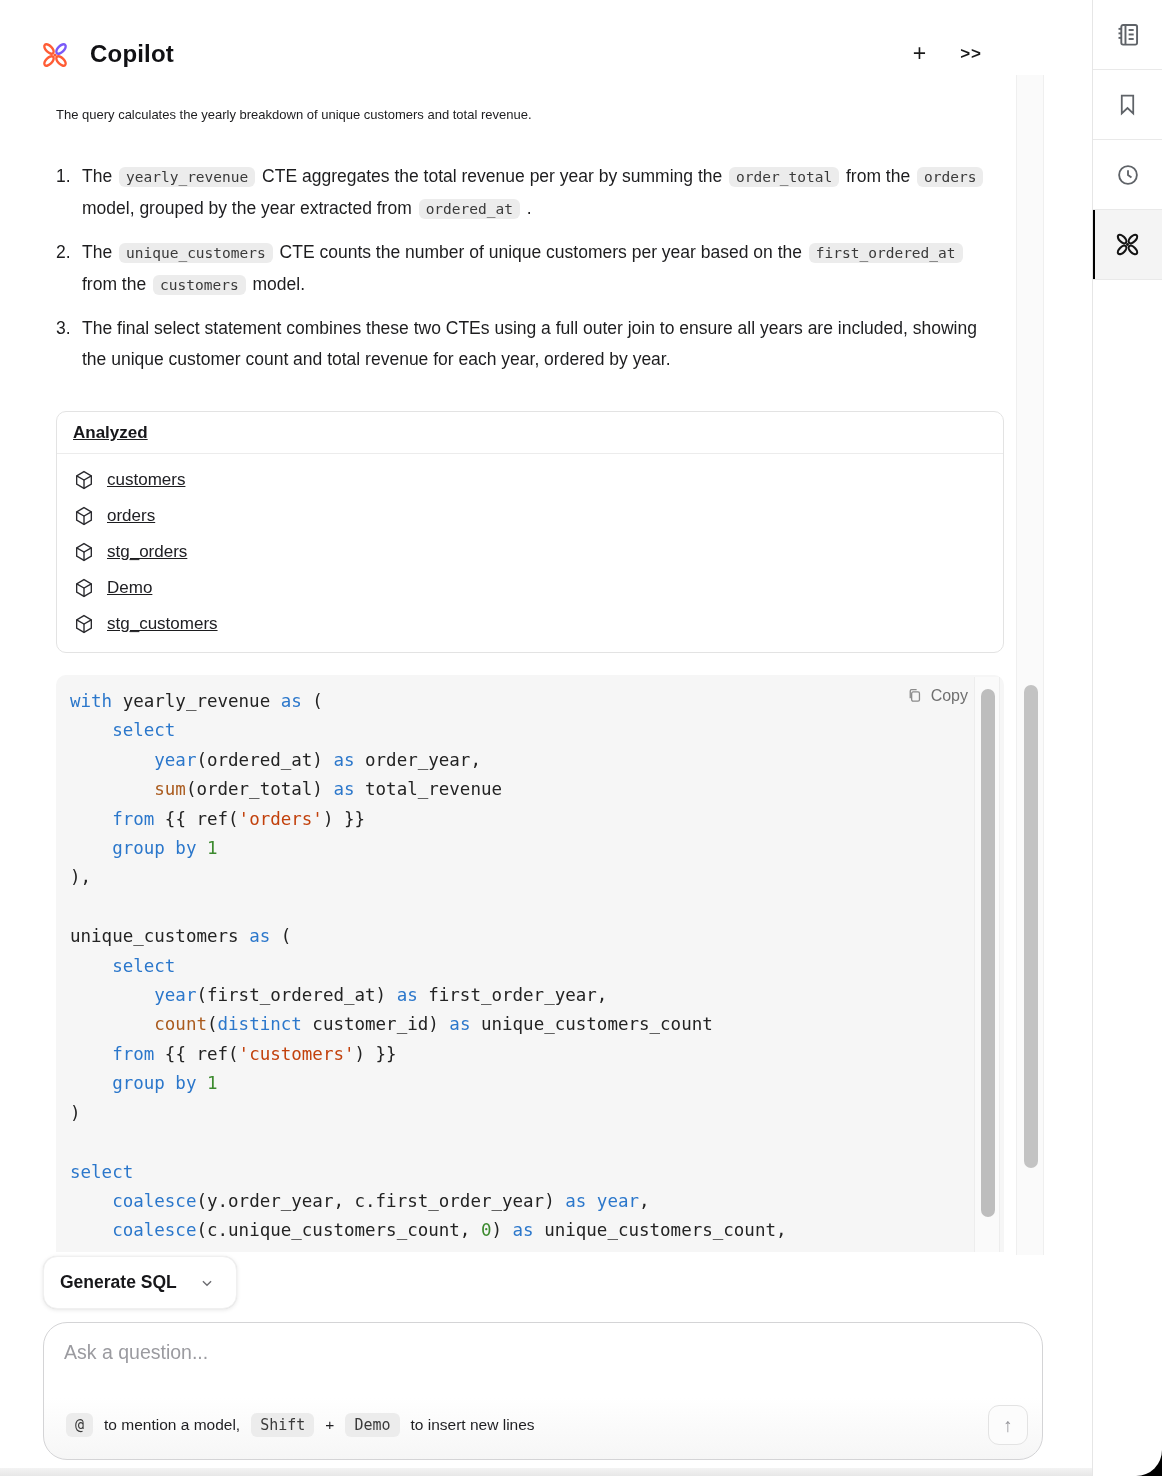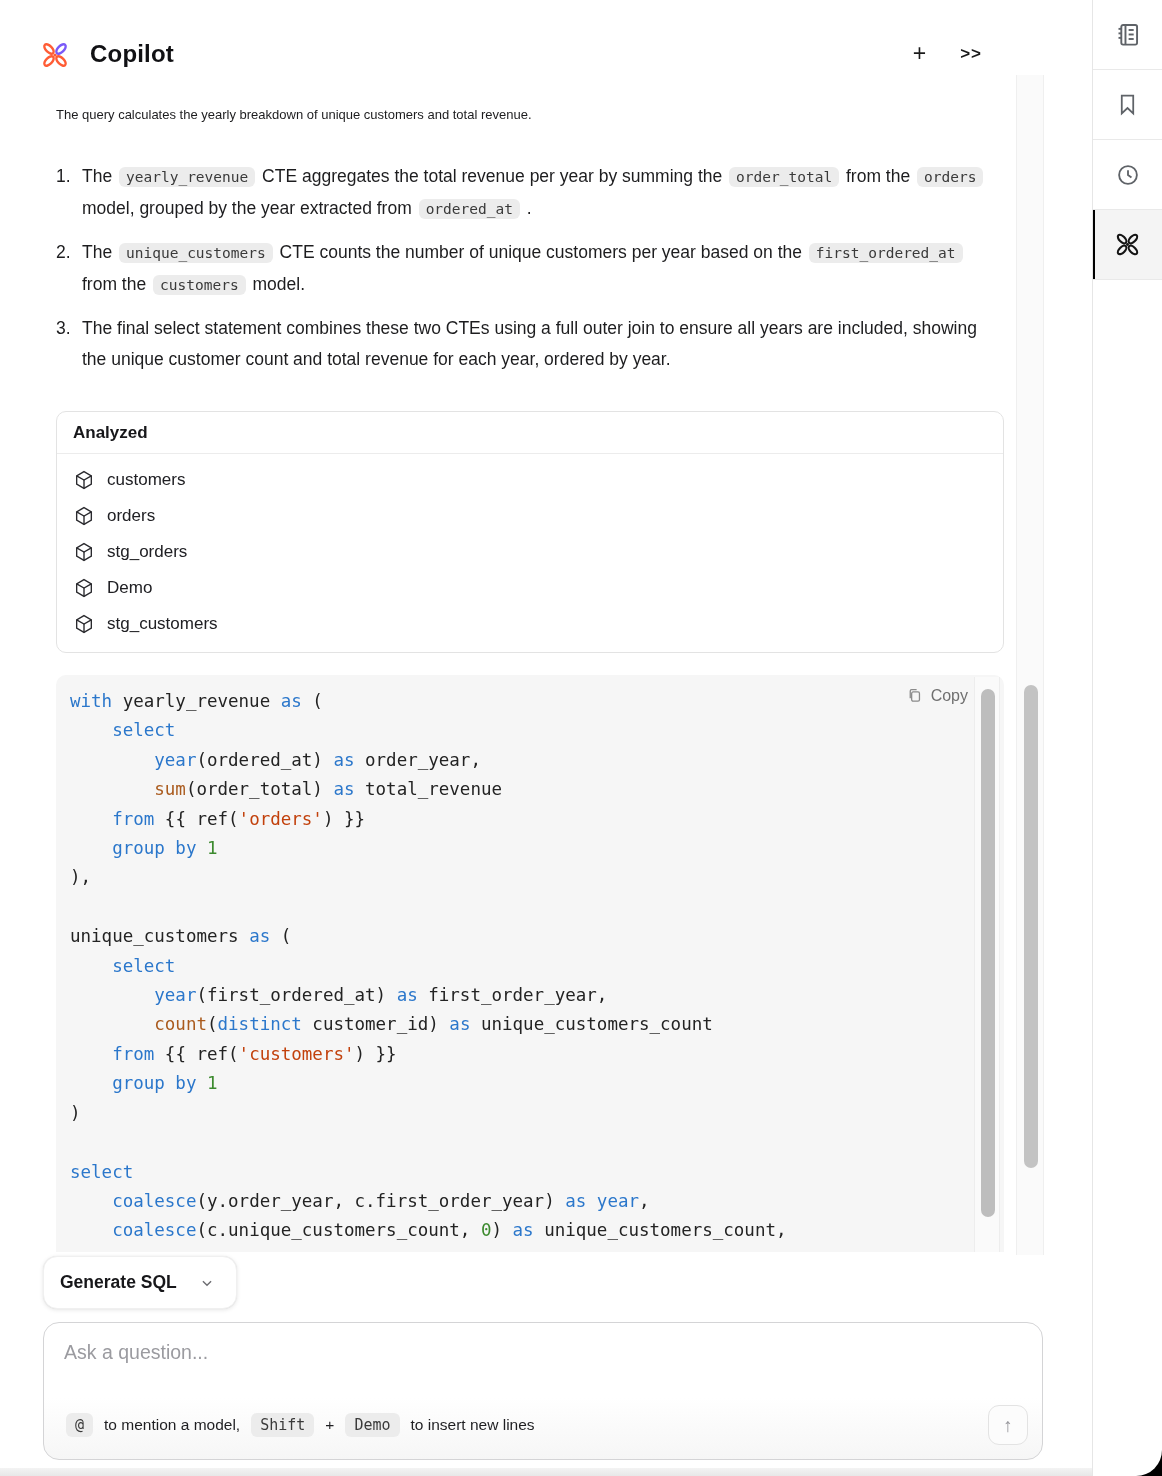--- a/index.html
+++ b/index.html
@@ -22,21 +22,21 @@
   .step { display:flex; font-size:17.5px; line-height:30.5px; }
   .step + .step { margin-top:13px; }
   .step-marker { width:26px; flex:0 0 26px; }
   .step-body { flex:1; }
   .chip, .kbd-chip {
     font-family:"DejaVu Sans Mono", monospace; font-size:14.5px; color:#3a3a3a;
     background:#ececec; border-radius:6px; padding:2px 7px; margin:0 2px; white-space:nowrap;
   }
 
   
-  .analyzed { margin-top:37px; border:1px solid #e3e3e3; border-radius:10px; background:#fff; overflow:hidden; }
+  .analyzed { margin-top:37px; border:1px solid #e3e3e3; border-radius:10px; background:#fff; overflow:hidden;text-decoration:underline; }
   .analyzed-header { font-size:17px; font-weight:700; padding:11px 16px 10px; border-bottom:1px solid #ececec; color:#17171a; }
   .analyzed-list { padding:8px 0 10px; }
   .model-row { display:flex; align-items:center; gap:12px; padding:6px 16px; height:36px; font-size:17px; color:#202024; }
   .model-row svg { flex:0 0 auto; color:#2a2a2e; }
 
   
   .code-card { position:relative; margin-top:22px; background:#f6f6f6; border-radius:10px; padding:12px 44px 12px 14px; }
   pre.code { font-family:"DejaVu Sans Mono", monospace; font-size:17.5px; line-height:29.4px; color:#232323; white-space:pre; }
   .tok-k { color:#2b77cb; }
   .tok-f { color:#aa5b1e; }
@@ -55,21 +55,21 @@
   .panel-scrollbar .thumb { position:absolute; left:7px; top:610px; width:14px; height:483px; background:#c3c3c3; border-radius:7px; }
 
   
   .generate-btn { position:absolute; left:43px; top:1256px; height:53px; display:flex; align-items:center; gap:23px;
     background:#fff; border:1px solid #f0f0f0; border-radius:14px; padding:0 22px 0 16px;
     box-shadow:0 1px 4px rgba(0,0,0,.10), 0 0 1px rgba(0,0,0,.08); cursor:pointer; font-family:inherit; }
   .generate-label { font-size:17.5px; font-weight:700; color:#17171a; }
   .generate-btn svg { color:#6d6d72; }
 
   .ask-box { position:absolute; left:43px; top:1322px; width:1000px; height:138px; border:1.5px solid #d4d4d6;
-    border-radius:16px; background:linear-gradient(#ffffff 55%, #f6f6f6); }
+    border-radius:24px; background:linear-gradient(#ffffff 55%, #f6f6f6); }
   .ask-input { position:absolute; left:20px; top:18px; width:940px; border:none; outline:none; background:transparent;
     font-family:inherit; font-size:19.5px; color:#222; }
   .ask-input::placeholder { color:#9b9ba0; }
   .ask-hints { position:absolute; left:20px; bottom:22px; display:flex; align-items:center; gap:9px;
     font-size:15.5px; color:#1f1f22; }
   .kbd-chip { font-size:15px; padding:3px 9px; }
   .send-btn { position:absolute; right:14px; bottom:14px; width:40px; height:40px; border:1px solid #e3e3e3;
     border-radius:11px; background:#fcfcfc; color:#98989d; font-size:19px; cursor:pointer; font-family:inherit; line-height:1; }
 
   .bottom-edge { position:absolute; left:0; top:1468px; width:1092px; height:8px; background:linear-gradient(#f3f3f3,#e7e7e7); }

